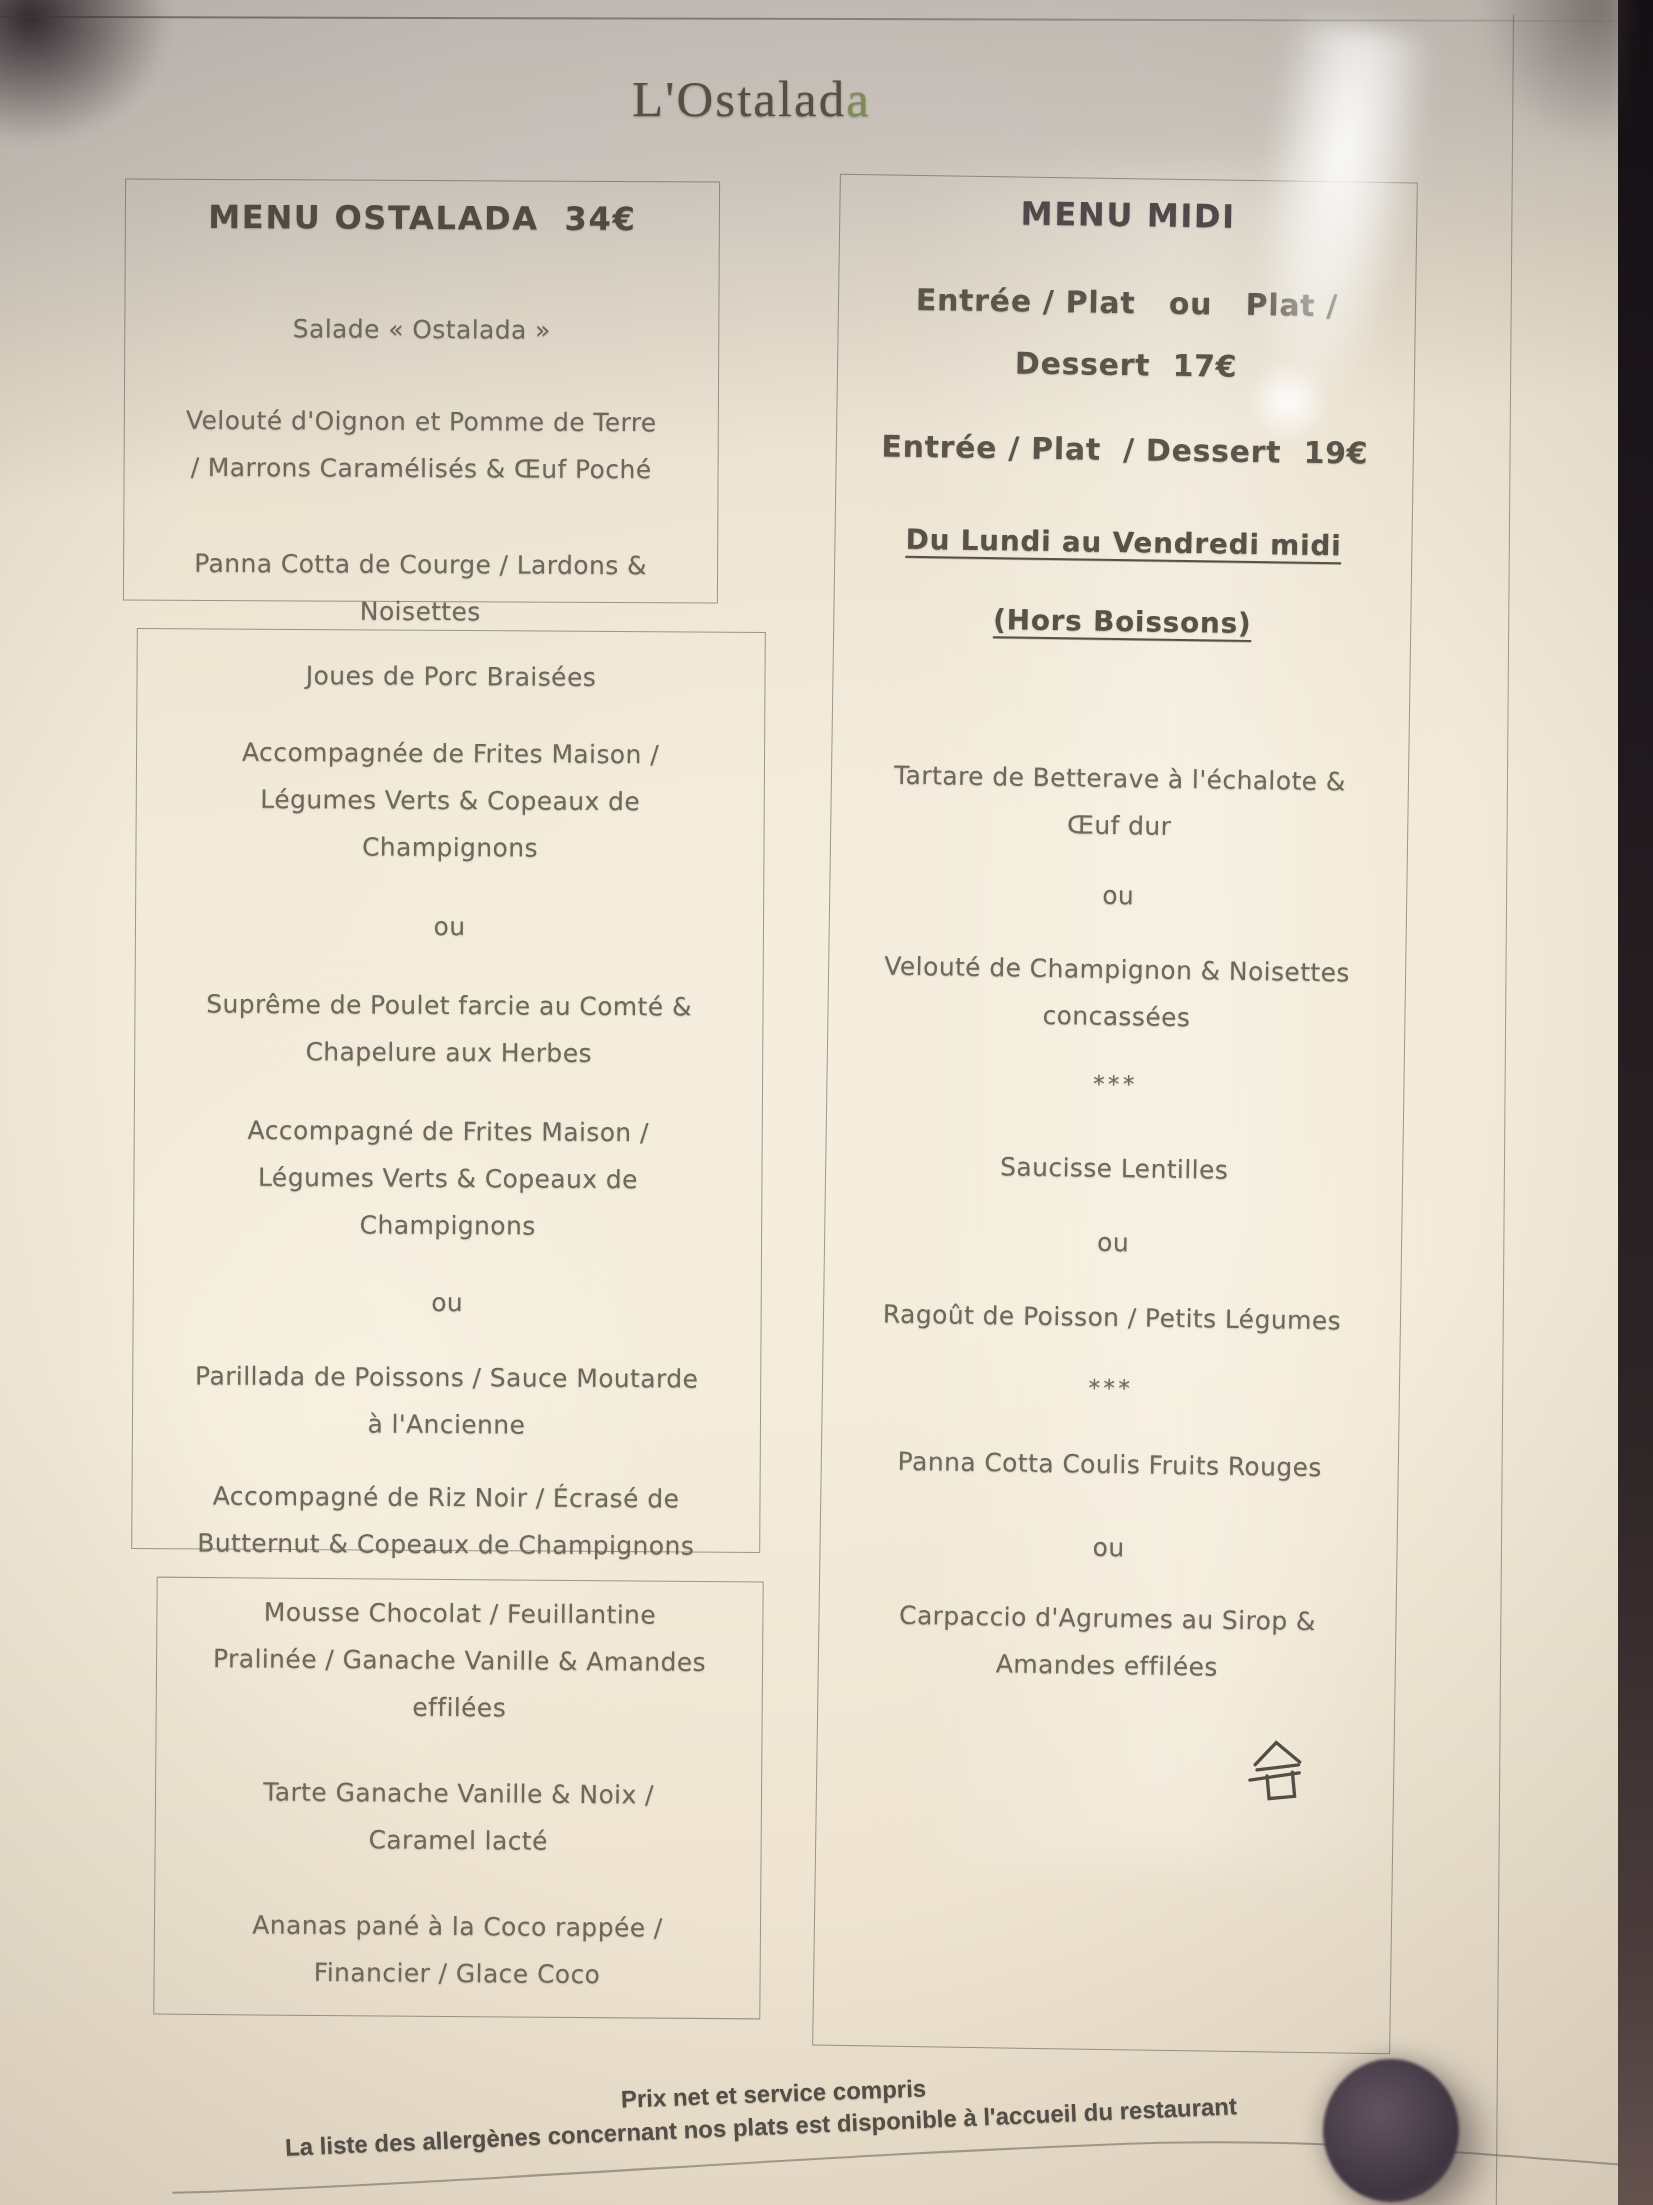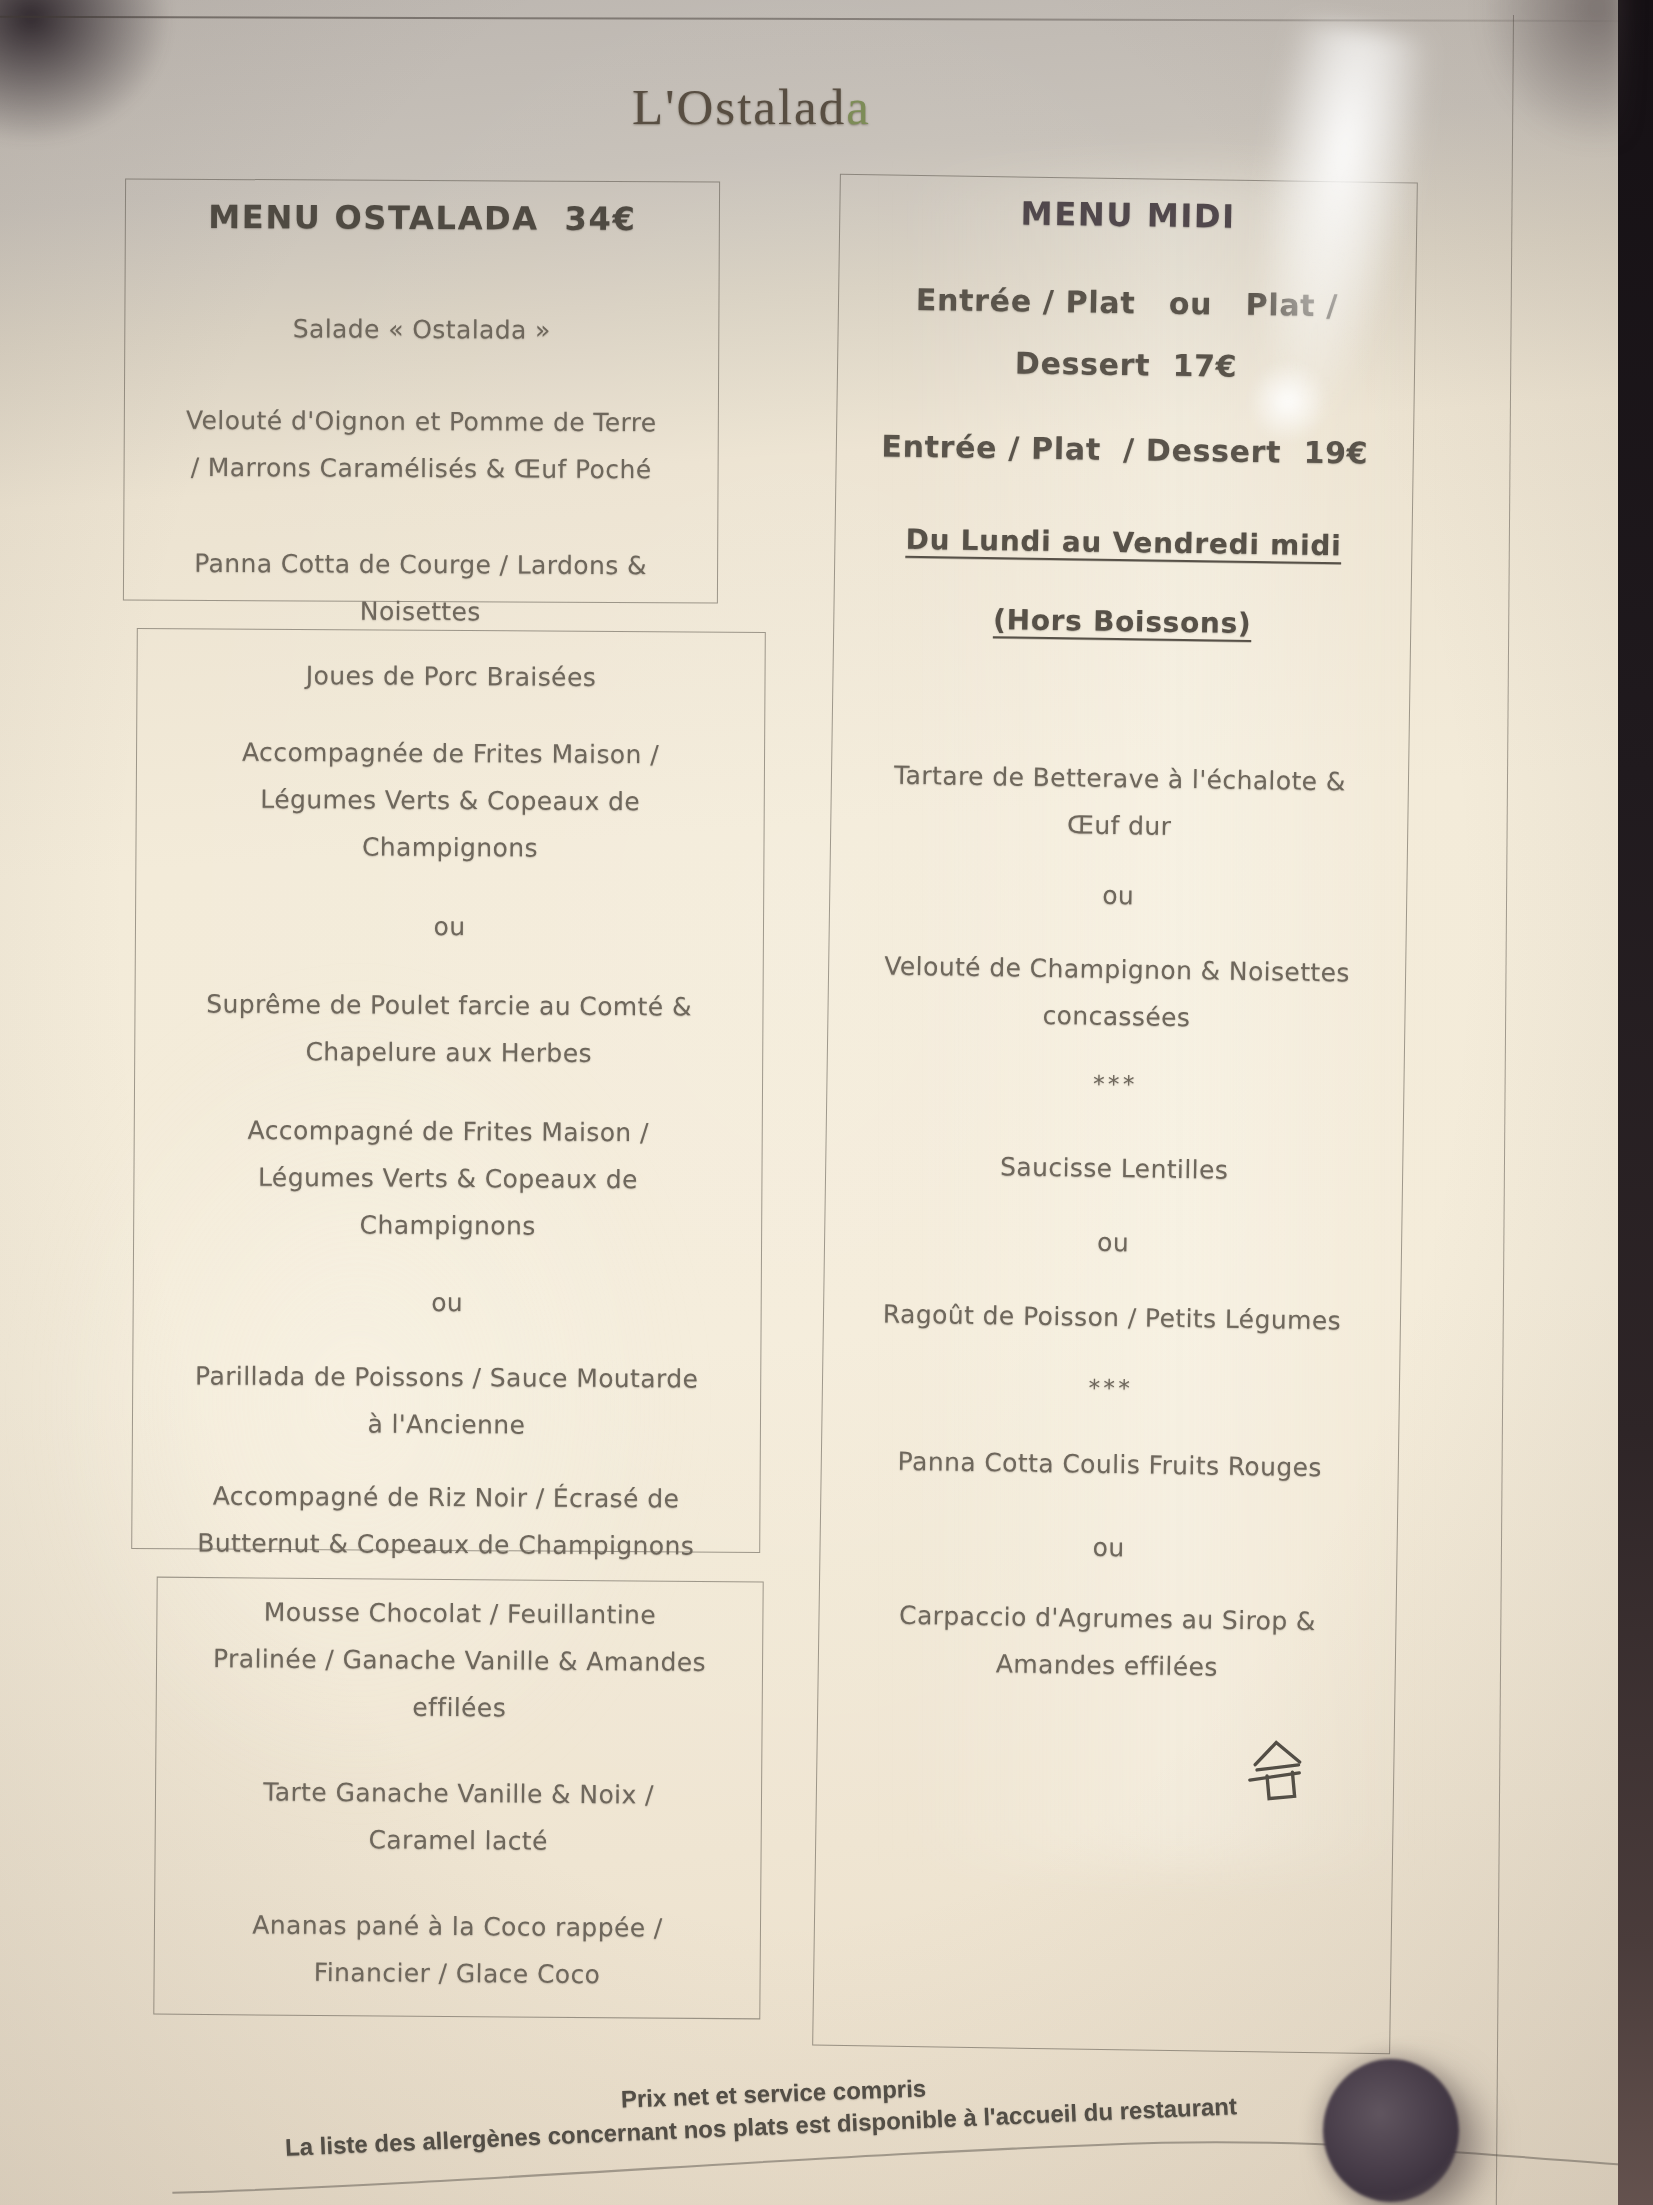--- a/index.html
+++ b/index.html
@@ -32,21 +32,21 @@
   .glare-band{position:absolute;left:899px;top:176px;width:513px;height:1689px;
     background:linear-gradient(90deg,rgba(255,253,246,0) 0%,rgba(255,253,246,0.20) 38%,rgba(255,253,246,0.30) 55%,rgba(255,253,246,0) 100%);
     filter:blur(23px);}
   .glare-low-left{position:absolute;left:27px;top:980px;width:662px;height:845px;
     background:radial-gradient(ellipse,rgba(255,252,242,0.30),rgba(255,252,242,0) 70%);filter:blur(27px);}
   .magnet{position:absolute;left:1323px;top:2059px;width:136px;height:143px;border-radius:50%;
     background:radial-gradient(circle at 42% 38%,#60555f 0%,#4c414d 40%,#3e3440 68%,rgba(56,46,56,0.85) 85%,rgba(56,46,56,0.0) 100%);
     box-shadow:19px 13.5px 37px rgba(70,58,60,0.55), -4px -2.7px 20px rgba(70,58,60,0.25);filter:blur(1.4px);}
   svg.overlay{position:absolute;left:0;top:0;pointer-events:none;}
   
-  .title{position:absolute;left:549px;top:78px;width:405px;text-align:center;
+  .title{position:absolute;left:549px;top:70px;width:405px;text-align:center;
     font-family:"Liberation Serif","DejaVu Serif",serif;font-size:51px;color:#584e42;letter-spacing:2px;
     text-shadow:0 0.7px 2px rgba(88,78,66,0.55);}
   .title .accent{color:#7d8c57;}
   
   .menu-box{position:absolute;border:1.4px solid rgba(88,82,73,0.55);text-align:center;color:#6e675c;}
   #box1{left:124px;top:180px;width:593px;height:420px;transform:rotate(0.3deg);}
   #box2{left:134px;top:630px;width:627px;height:919px;transform:rotate(0.35deg);}
   #box3{left:155px;top:1579px;width:605px;height:436px;transform:rotate(0.45deg);}
   #boxR{left:826px;top:178px;width:576px;height:1870px;transform:rotate(0.85deg);}
   .box-header{font-size:32px;font-weight:bold;color:#4f4a42;letter-spacing:1.7px;line-height:39px;

